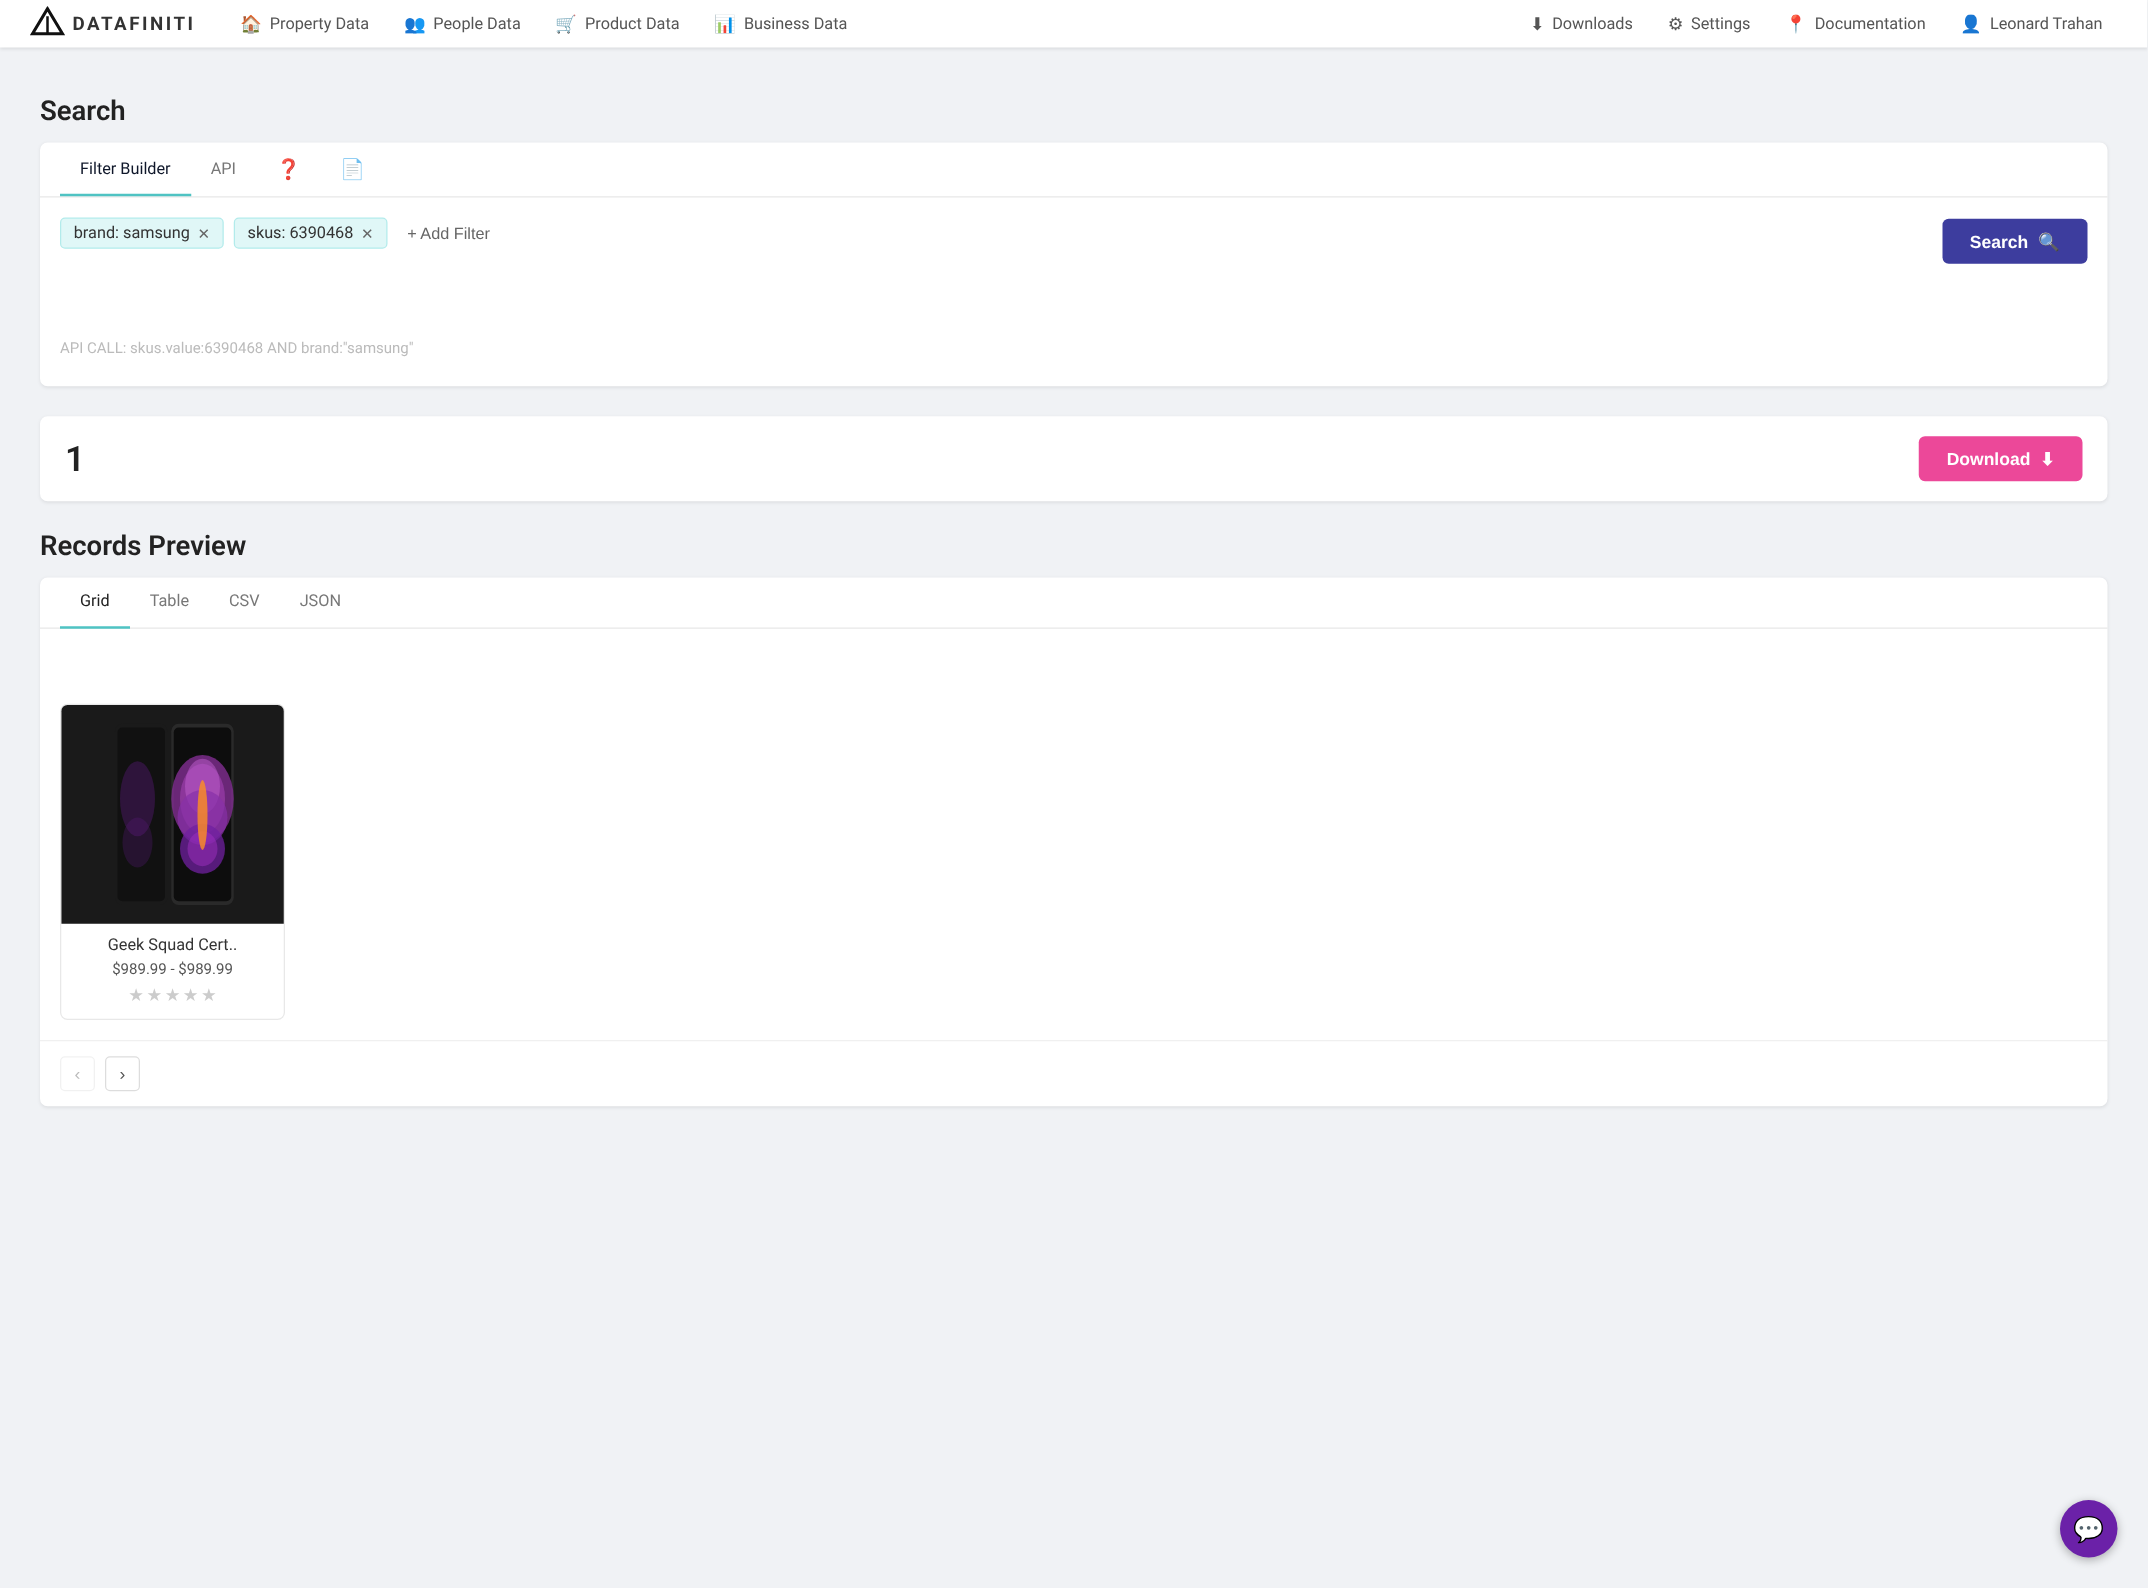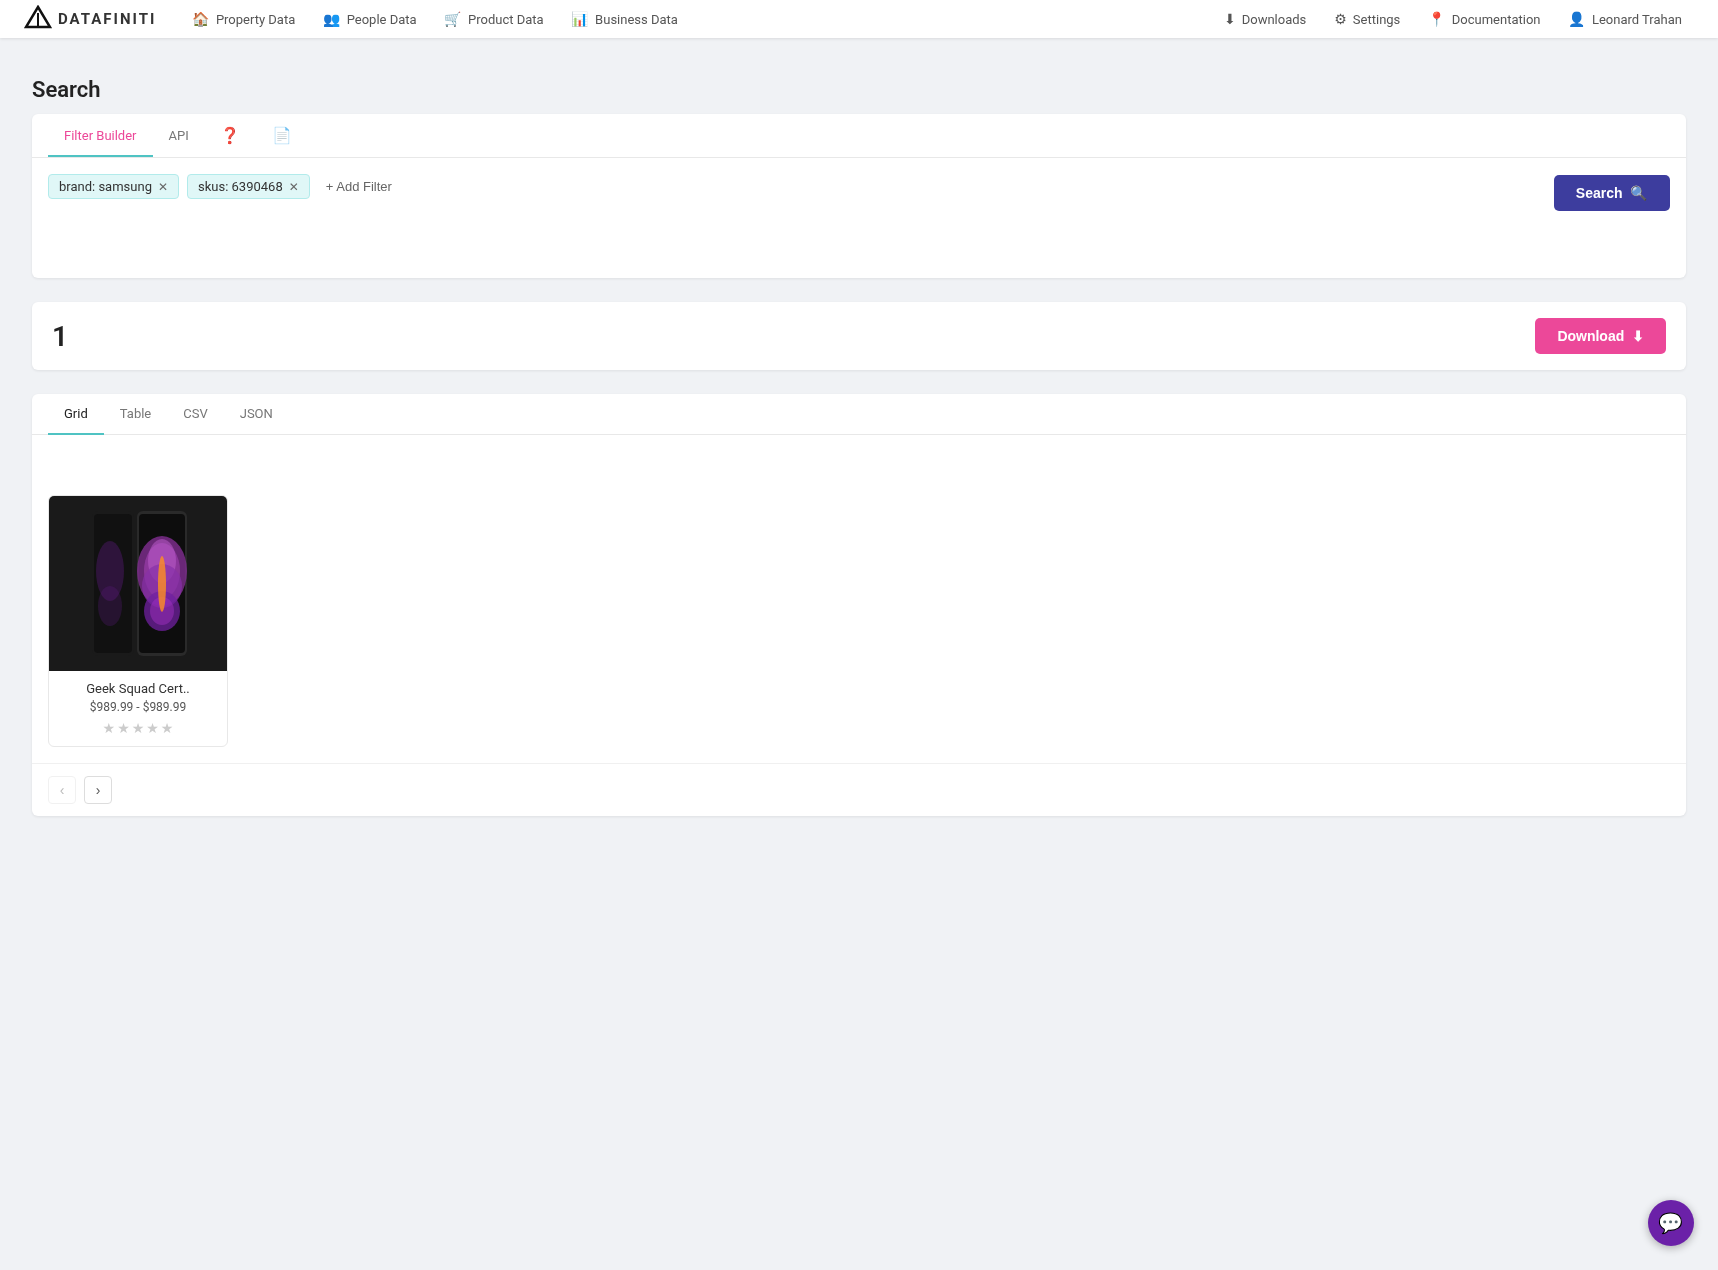--- a/index.html
+++ b/index.html
@@ -91,21 +91,21 @@
     }
     .search-tab {
       padding: 12px 16px;
       font-size: 13px;
       color: #777;
       cursor: pointer;
       border-bottom: 2px solid transparent;
       margin-bottom: -1px;
     }
     .search-tab.active {
-      color: #ec4899;
+      color: #0f172a;
       border-bottom: 2px solid #4fc3c3;
     }
     .search-tab-icon {
       padding: 12px 16px;
       color: #aaa;
       cursor: pointer;
       font-size: 16px;
     }
 
     .search-body {
@@ -403,34 +403,36 @@
             <span>skus: 6390468</span>
             <span class="remove-btn">✕</span>
           </div>
           <button class="add-filter-btn">+ Add Filter</button>
         </div>
         <button class="search-btn">
           <span>Search</span>
           <span>🔍</span>
         </button>
       </div>
+      <div class="api-call-text">API CALL: skus.value:6390468 AND brand:"samsung"</div>
     </div>
   </div>
 
   <div class="matching-section">
     <div class="matching-card">
       <span class="matching-count">1</span>
       <button class="download-btn">
         <span>Download</span>
         <span>⬇</span>
       </button>
     </div>
   </div>
 
   <div>
+    <h2 class="section-title">Records Preview</h2>
     <div class="preview-card">
       <div class="preview-tabs">
         <div class="preview-tab active">
           <span>Grid</span>
         </div>
         <div class="preview-tab">
           <span>Table</span>
         </div>
         <div class="preview-tab">
           <span>CSV</span>

